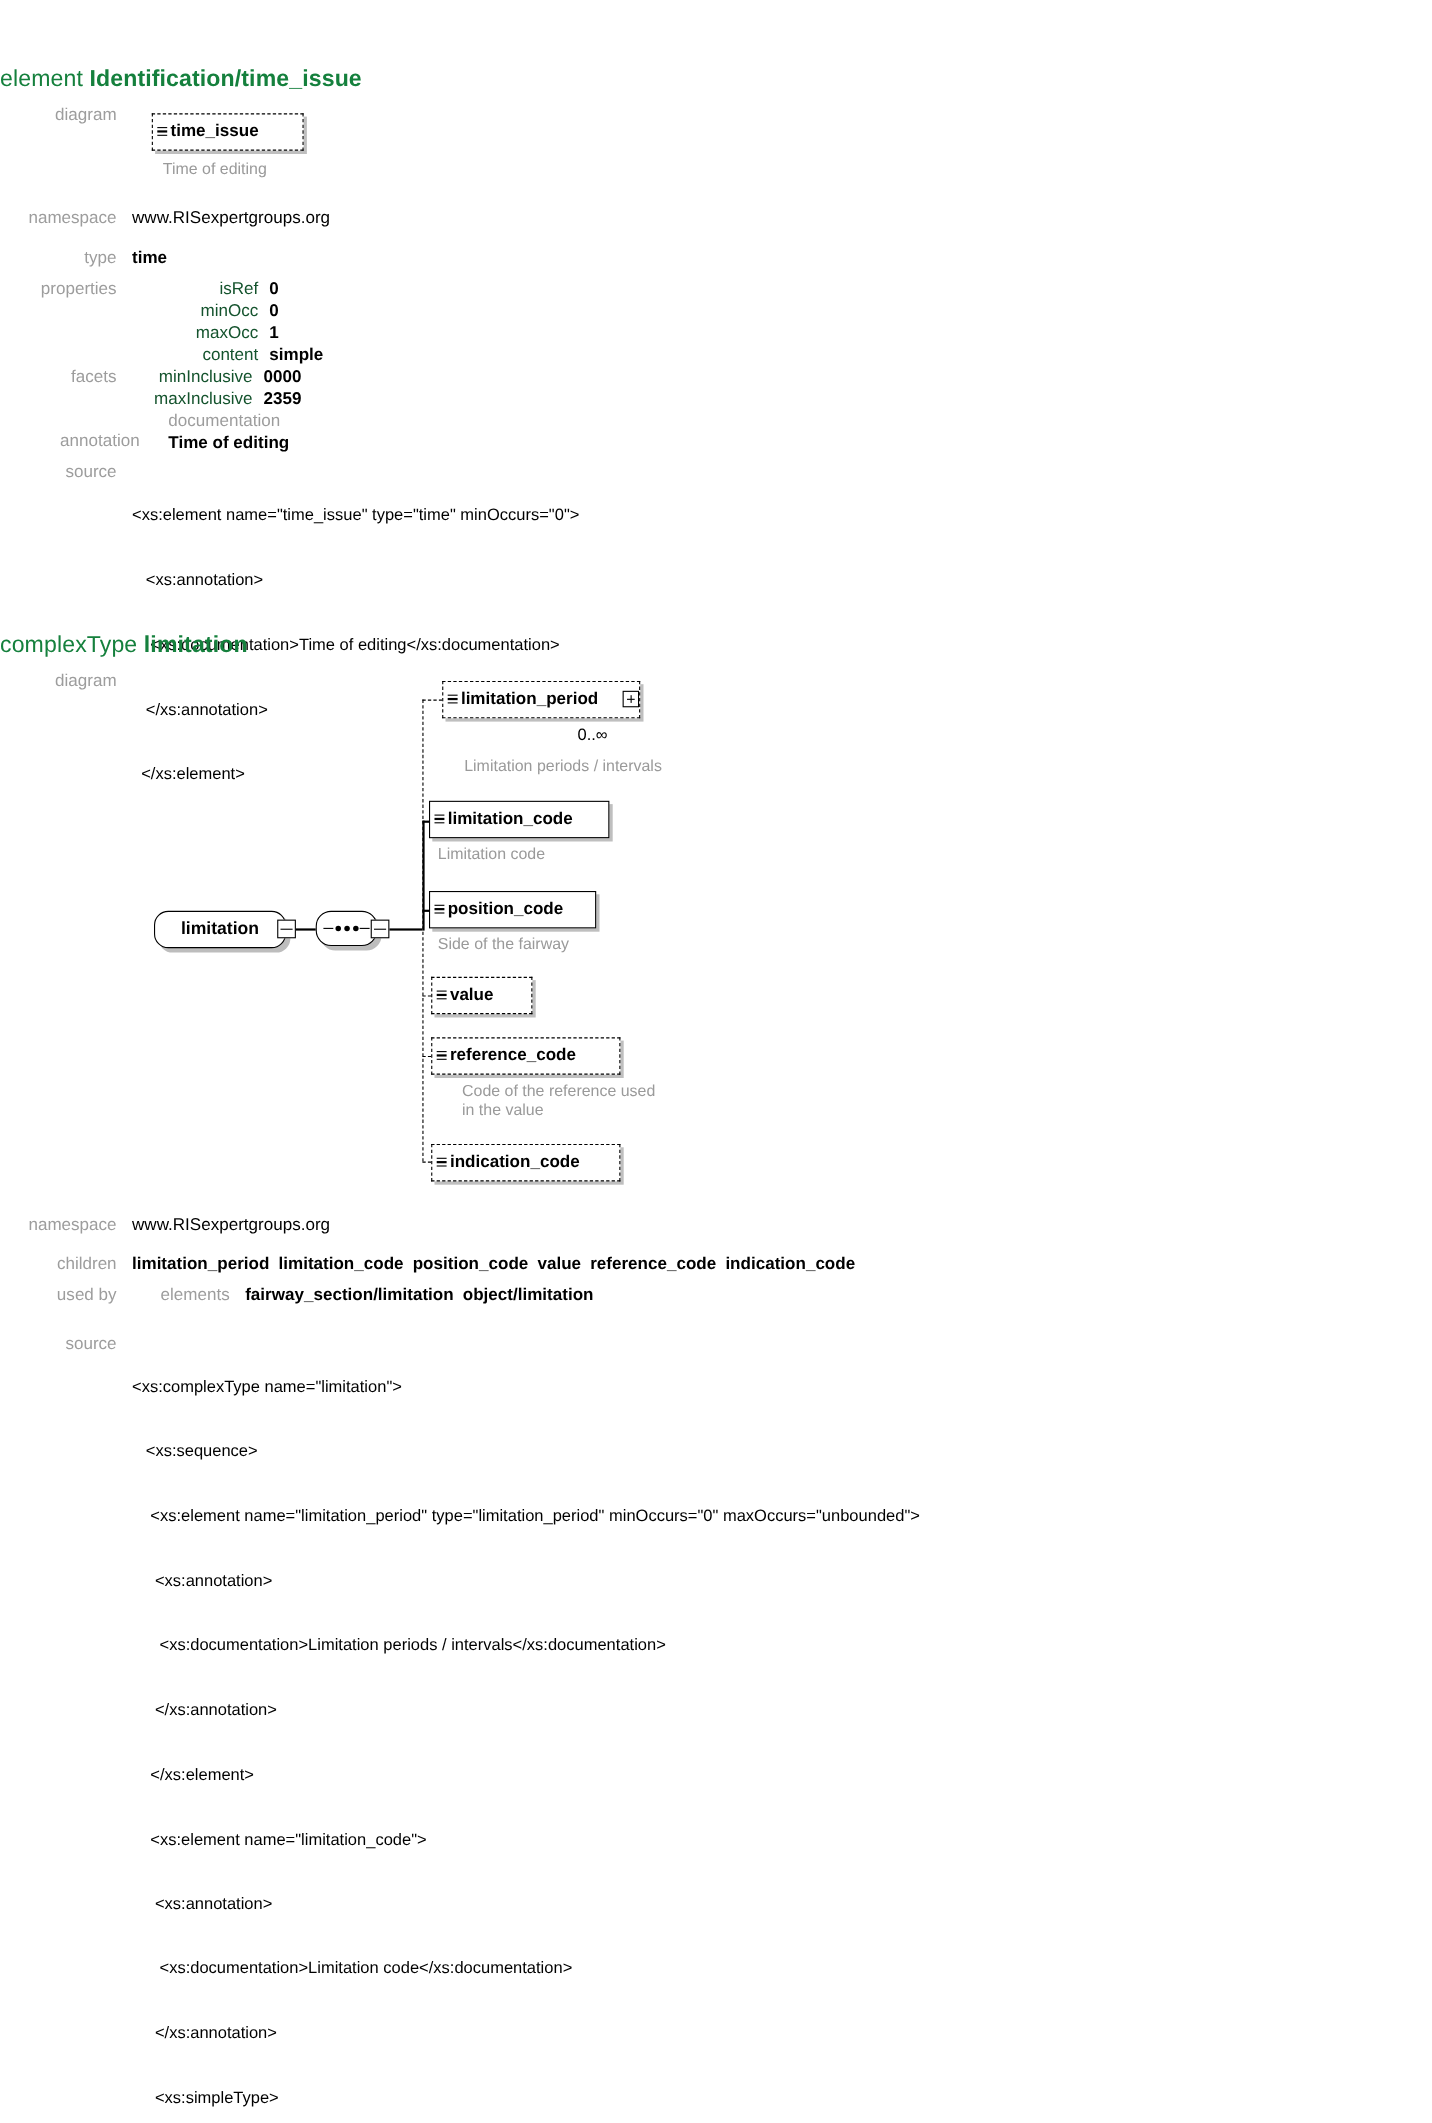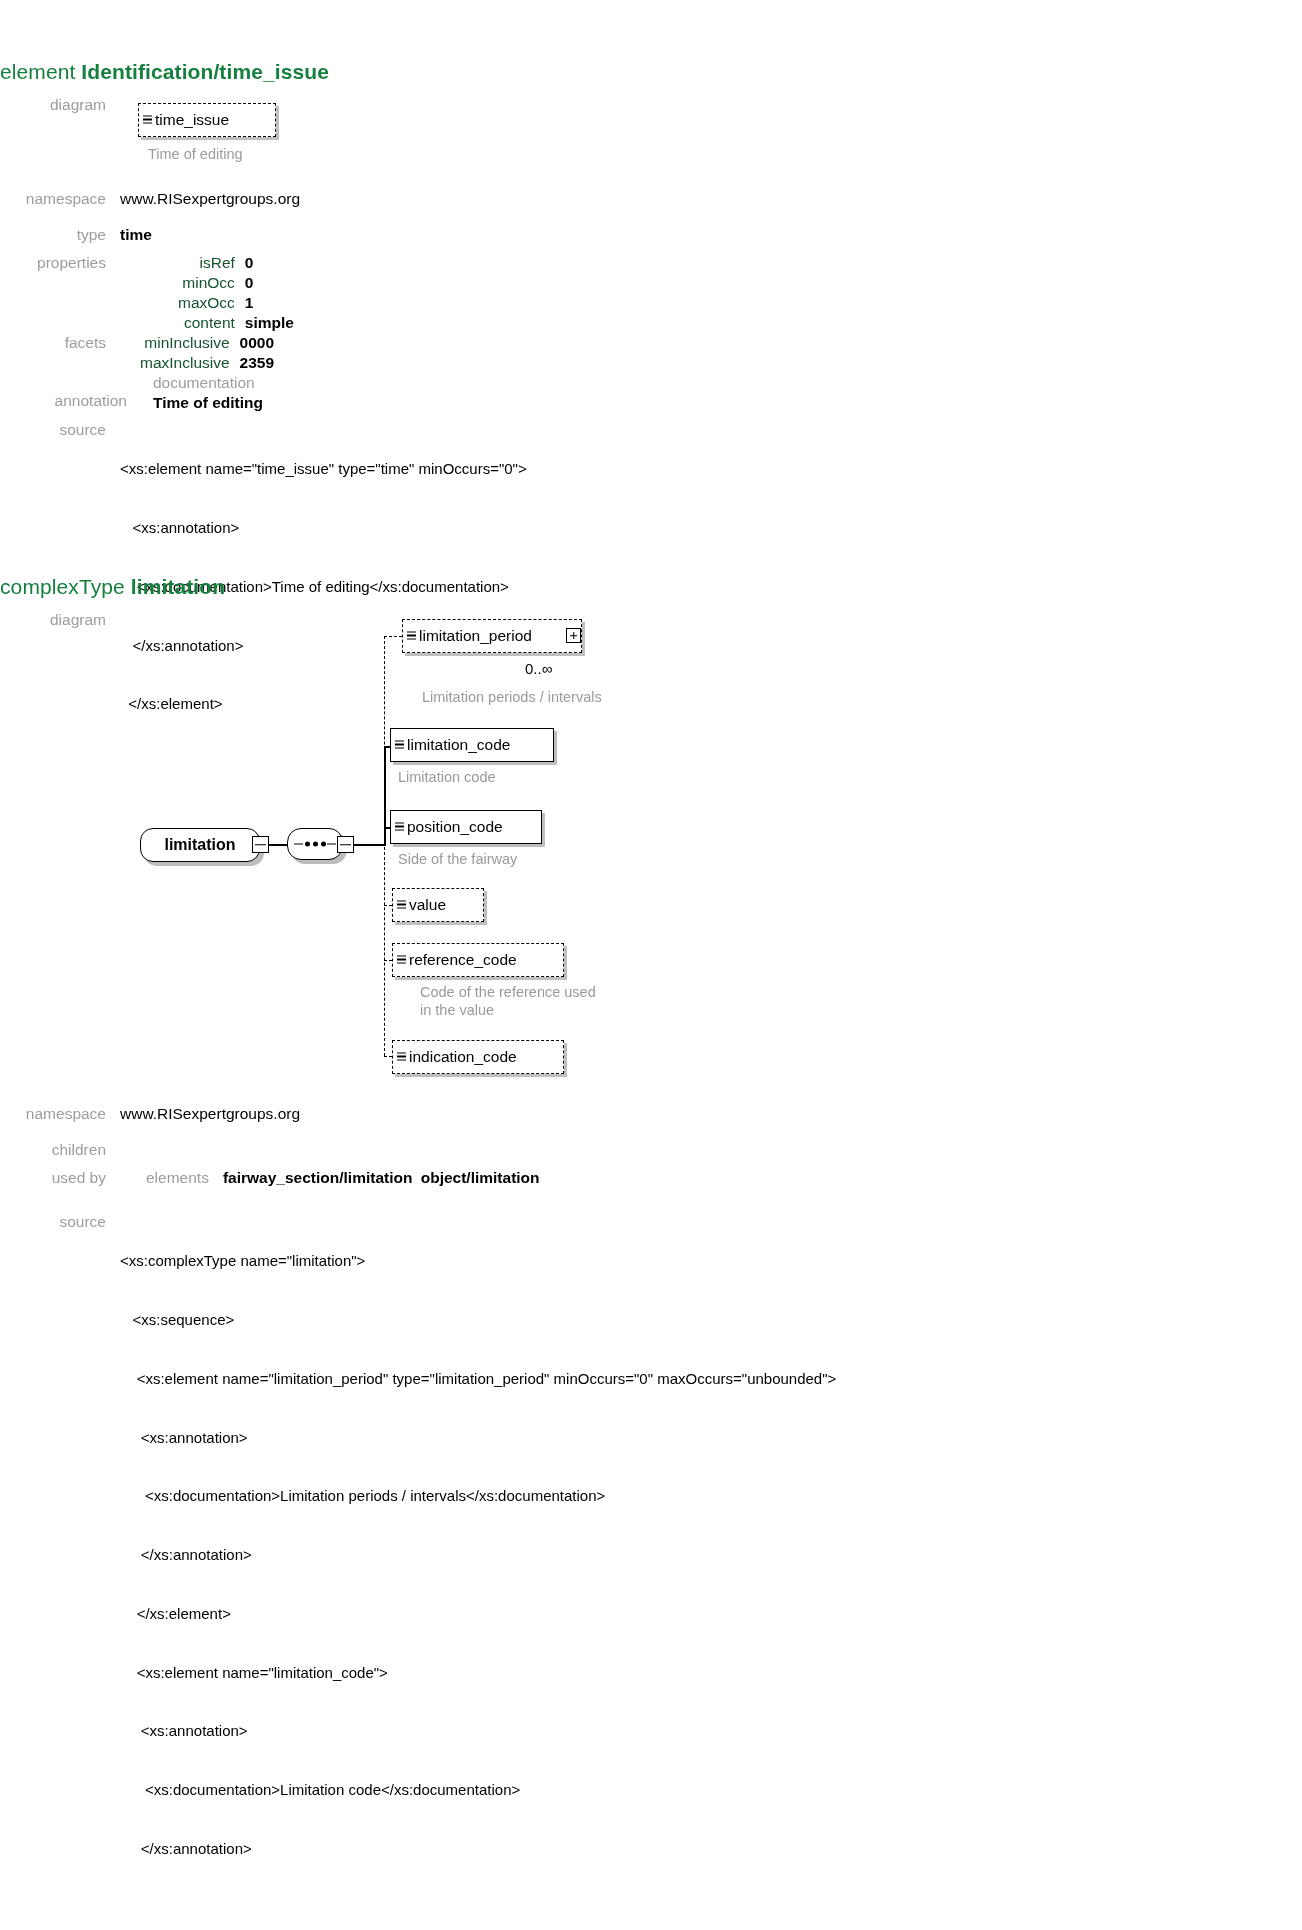--- a/index.html
+++ b/index.html
@@ -71,21 +71,21 @@
     color: #000;
   }
 
   
   .diagram { position: relative; }
 
   .node {
     position: absolute;
     box-sizing: border-box;
     background: #fff;
-    font-weight: normal;
+    font-weight: bold;
     font-size: 15.5px;
     color: #000;
     display: flex;
     align-items: center;
     padding-left: 16px;
     white-space: nowrap;
     box-shadow: 3px 3px 0 0 #bfbfbf;
   }
   .node.solid  { border: 1.6px solid #000; }
   .node.dashed { border: 1.7px dashed #000; }
@@ -381,20 +381,28 @@
     </div>
   </div>
 
   <div class="row" style="position:absolute; left:0px; top:1104px; width:800px;">
     <div class="row-label">namespace</div>
     <div class="row-body ns-text">www.RISexpertgroups.org</div>
   </div>
 
   <div class="row" style="position:absolute; left:0px; top:1140px; width:1200px;">
     <div class="row-label">children</div>
+    <div class="row-body" style="word-spacing:4px;">
+      <span class="link">limitation_period</span>
+      <span class="link">limitation_code</span>
+      <span class="link">position_code</span>
+      <span class="link">value</span>
+      <span class="link">reference_code</span>
+      <span class="link">indication_code</span>
+    </div>
   </div>
 
   <div class="row" style="position:absolute; left:0px; top:1168px; width:1200px;">
     <div class="row-label">used by</div>
     <div class="row-body" style="display:flex; align-items:flex-start;">
       <span style="color:#9d9d9d; font-size:15.5px; margin-left:26px; margin-right:14px;">elements</span>
       <span style="word-spacing:4px;">
         <span class="link">fairway_section/limitation</span>
         <span class="link">object/limitation</span>
       </span>
@@ -408,19 +416,20 @@
       <div>   &lt;xs:sequence&gt;</div>
       <div>    &lt;xs:element name="limitation_period" type="limitation_period" minOccurs="0" maxOccurs="unbounded"&gt;</div>
       <div>     &lt;xs:annotation&gt;</div>
       <div>      &lt;xs:documentation&gt;Limitation periods / intervals&lt;/xs:documentation&gt;</div>
       <div>     &lt;/xs:annotation&gt;</div>
       <div>    &lt;/xs:element&gt;</div>
       <div>    &lt;xs:element name="limitation_code"&gt;</div>
       <div>     &lt;xs:annotation&gt;</div>
       <div>      &lt;xs:documentation&gt;Limitation code&lt;/xs:documentation&gt;</div>
       <div>     &lt;/xs:annotation&gt;</div>
+      <div>     &lt;xs:simpleType&gt;</div>
       
       
       
       
     </div>
   </div>
 </div>
 
 </body></html>

